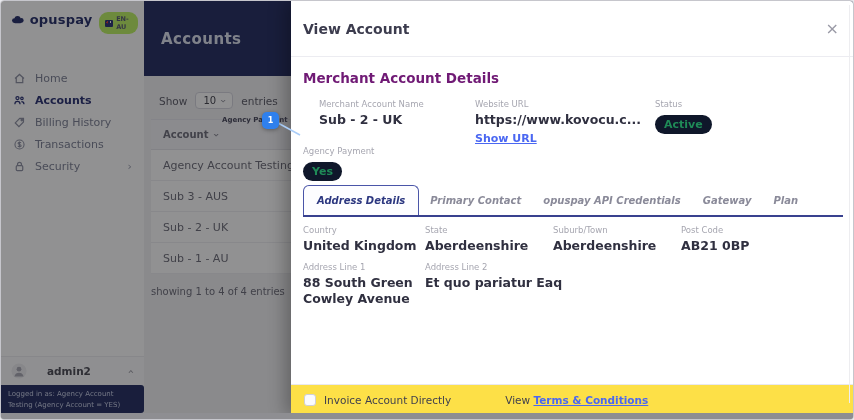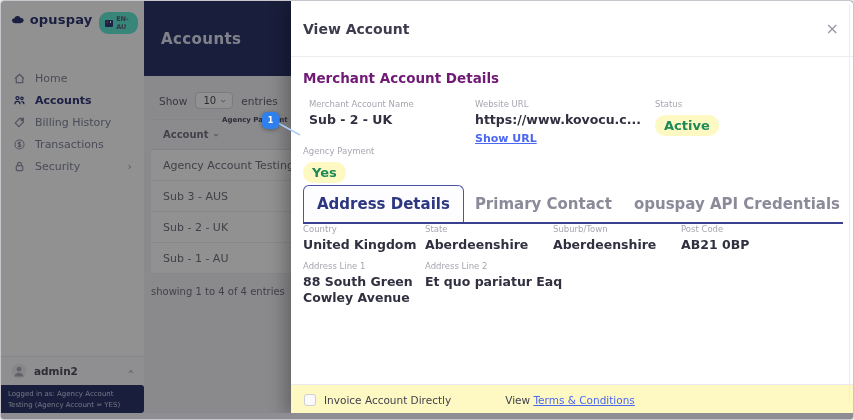--- a/index.html
+++ b/index.html
@@ -7,35 +7,35 @@
   .app {
     position:relative; width:854px; height:420px; overflow:hidden;
     font-family:"DejaVu Sans", sans-serif;
     border:1px solid #c6c6cc; border-radius:4px; background:#f2f2f5;
   }
 
   
   .sidebar { position:absolute; left:0; top:0; width:143px; height:100%; background:#ffffff; }
   .logo-row { display:flex; gap:5px; padding:11px 6px 9px 10px; }
   .logo-text { font-size:13px; font-weight:700; color:#27306b; letter-spacing:.2px; }
-  .locale-pill { margin-left:2px; display:flex; align-items:center; gap:3px; background:#5eead4;
+  .locale-pill { margin-left:2px; display:flex; align-items:center; gap:3px; background:#bef264;
     border-radius:9px; padding:3px 6px; font-size:6.5px; font-weight:700; color:#585c73; cursor:default; }
   .flag { width:11px; height:7px; border-radius:1px;
     background: radial-gradient(circle at 72% 30%, #fff 0 9%, transparent 10%),
                 radial-gradient(circle at 30% 35%, #d23b3b 0 14%, transparent 15%),
                 #2a3576; }
   .menu { margin-top:24px; }
   .menu-item { display:flex; align-items:center; gap:9px; padding:5px 12px; height:22px;
     font-size:11px; color:#7e8296; cursor:pointer; }
   .menu-item svg { flex:0 0 auto; stroke:#8f92a4; }
   .menu-item.active { color:#2a3273; font-weight:700; }
   .menu-item.active svg { stroke:#2a3273; }
   .submenu-chevron { margin-left:auto; color:#9b9eae; font-size:11px; line-height:1; }
   .user-row { position:absolute; left:0; bottom:34px; width:100%; display:flex; align-items:center;
-    gap:7px; padding:6px 12px 6px 10px; border-top:1px solid #ededf1; background:#fcfcfd; cursor:pointer; }
+    gap:20px; padding:6px 12px 6px 10px; border-top:1px solid #ededf1; background:#fcfcfd; cursor:pointer; }
   .user-name { font-size:10.5px; font-weight:700; color:#4b4b55; }
   .chevron-up { margin-left:auto; color:#8b8b95; font-size:11px; transform:rotate(-90deg); }
   .login-note { position:absolute; left:0; bottom:6px; width:143px; background:#252f63;
     color:#c6cce4; font-size:7px; line-height:1.5; padding:4px 7px 3px; border-radius:0 3px 3px 0; }
 
   
   .main { position:absolute; left:143px; top:0; right:0; height:100%; background:#f2f2f5; }
   .page-header { height:75px; background:#252f63; display:flex; align-items:center; padding-left:17px; }
   .page-title { font-size:15px; font-weight:600; color:#dfe3f0; letter-spacing:.4px; }
   .controls { display:flex; align-items:center; gap:8px; margin:16px 0 0 15px;
@@ -64,41 +64,41 @@
   .drawer { position:absolute; left:290px; top:0; width:564px; height:414px; background:#fff; z-index:20;
     box-shadow:-6px 0 16px rgba(0,0,0,0.28); }
   .drawer-header { height:56px; display:flex; align-items:center; padding:0 16px 0 12px;
     border-bottom:1px solid #ececf1; }
   .drawer-title { font-size:14px; font-weight:600; color:#3c3c4e; }
   .close-btn { margin-left:auto; font-size:16px; color:#9a9aa6; cursor:pointer; line-height:1; }
   .drawer-body { padding:13px 12px 0; position:relative; }
   .section-title { font-size:13.5px; font-weight:700; color:#701a75; margin-bottom:13px; }
   .fields { position:relative; height:86px; }
   .field { position:absolute; }
-  .f-name { left:6px; top:0; } .f-url { left:172px; top:0; } .f-status { left:352px; top:0; } .f-agency { left:0; top:47px; }
+  .f-name { left:16px; top:0; } .f-url { left:172px; top:0; } .f-status { left:352px; top:0; } .f-agency { left:0; top:47px; }
   .flabel { font-size:8.5px; color:#a6a6b0; margin-bottom:3px; }
   .fvalue { font-size:12.5px; font-weight:600; color:#303040; }
   .link { display:inline-block; margin-top:3px; font-size:11px; font-weight:600; color:#4a67f2;
     text-decoration:underline; cursor:pointer; }
-  .pill { display:inline-block; margin-top:3px; background:#fef9c3; color:#1f8a57; font-size:13px;
+  .pill { display:inline-block; margin-top:3px; background:#0f172a; color:#1f8a57; font-size:11px;
     font-weight:700; padding:3px 9px; border-radius:10px; }
   .tabs { display:flex; align-items:flex-end; border-bottom:2px solid #39418f; }
-  .tab { padding:8px 11px 9px; font-size:15px; color:#8a8a99; font-weight:600; cursor:pointer; white-space:nowrap; }
+  .tab { padding:8px 11px 9px; font-size:10px; color:#8a8a99; font-weight:600; cursor:pointer; white-space:nowrap;font-style:italic; }
   .tab.active { border:1px solid #4a55a8; border-bottom:none; border-radius:6px 6px 0 0;
     background:#fdfdff; color:#2c3780; font-weight:700; padding:9px 13px; }
-  .addr-grid { position:relative; height:120px; }
+  .addr-grid { position:relative; margin-top:8px; height:120px; }
   .a1 { left:0; top:0; } .a2 { left:122px; top:0; } .a3 { left:250px; top:0; } .a4 { left:378px; top:0; }
   .a5 { left:0; top:37px; width:128px; } .a6 { left:122px; top:37px; }
   .a5 .fvalue { line-height:1.3; }
   .drawer-footer { position:absolute; left:0; right:0; bottom:0; height:31px; border-top:1px solid #e9e9ee;
-    background:#fef9c3; display:flex; align-items:center; padding-left:13px; }
+    background:#fde047; display:flex; align-items:center; padding-left:13px; }
   .checkbox { width:12px; height:12px; border:1px solid #cfcfd8; border-radius:3px; background:#fbfbfd; cursor:pointer; }
   .cb-label { margin-left:8px; font-size:10.5px; color:#3f3f4e; }
   .view-terms { margin-left:54px; font-size:10.5px; color:#3f3f4e; }
-  .terms-link { color:#4a67f2; font-weight:400; text-decoration:underline; cursor:pointer; }
+  .terms-link { color:#4a67f2; font-weight:700; text-decoration:underline; cursor:pointer; }
   .scroll-track { position:absolute; right:5px; top:4px; bottom:12px; width:1px; background:#ededf0; }
 
   .bottom-edge { position:absolute; left:0; right:0; bottom:0; height:6px; background:#8e8e92; z-index:40; }
 </style>
 </head>
 <body>
 
 <div class="app">
 
   <div class="sidebar">

